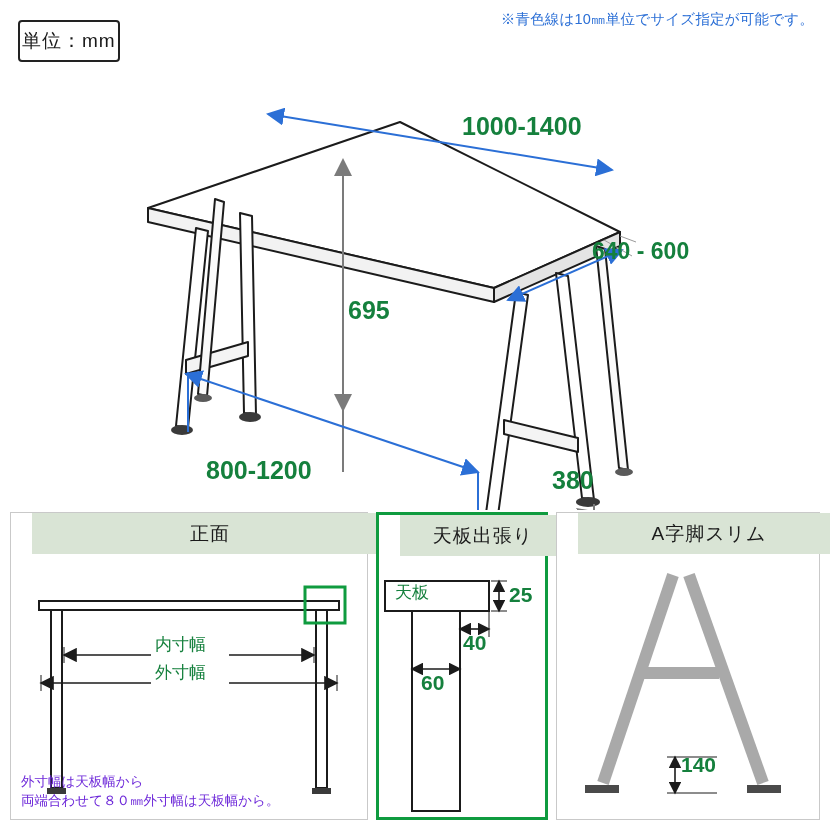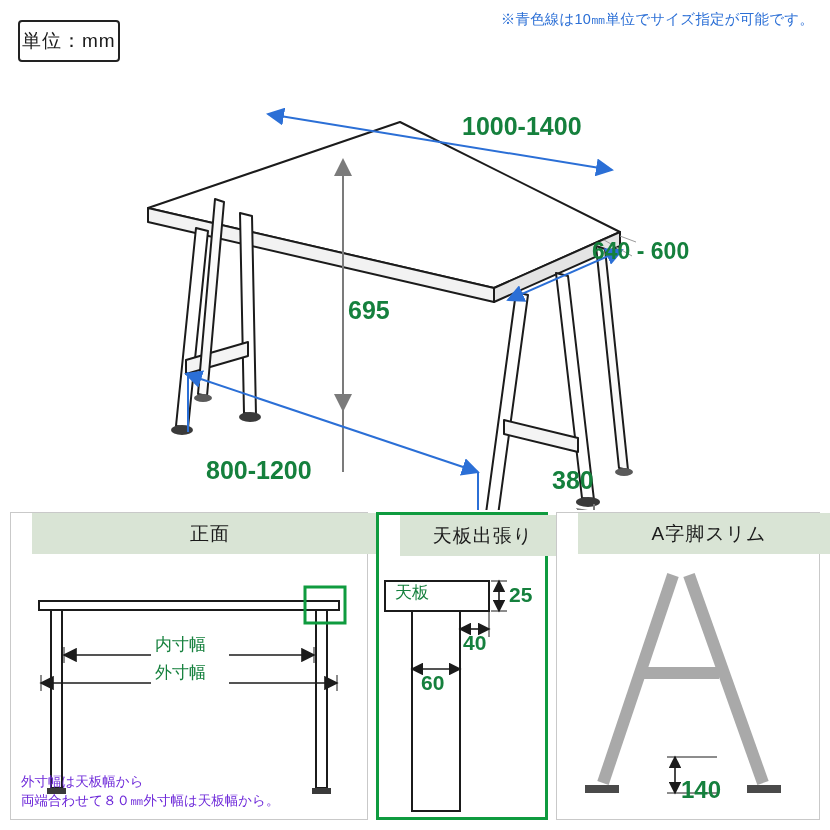--- a/index.html
+++ b/index.html
@@ -256,18 +256,18 @@
             <line x1="86" y1="112" x2="162" y2="112"></line>
           </g>
           <rect x="28" y="224" width="34" height="8" fill="#4a4a4a"></rect>
           <rect x="190" y="224" width="34" height="8" fill="#4a4a4a"></rect>
           <g stroke="#1b1b1b" stroke-width="1.6">
             <line x1="118" y1="196" x2="118" y2="232" marker-start="url(#aArrS)" marker-end="url(#aArr)"></line>
             <line x1="110" y1="196" x2="160" y2="196" stroke-width="1"></line>
             <line x1="110" y1="232" x2="160" y2="232" stroke-width="1"></line>
           </g>
         </svg>
-        <div class="dimtext" style="left:124px;top:215px;font-size:24px;">140</div>
+        <div class="dimtext" style="left:124px;top:192px;font-size:21px;">140</div>
       </div>
     </div>
 
   </div>
 </div>
 
 </body></html>

